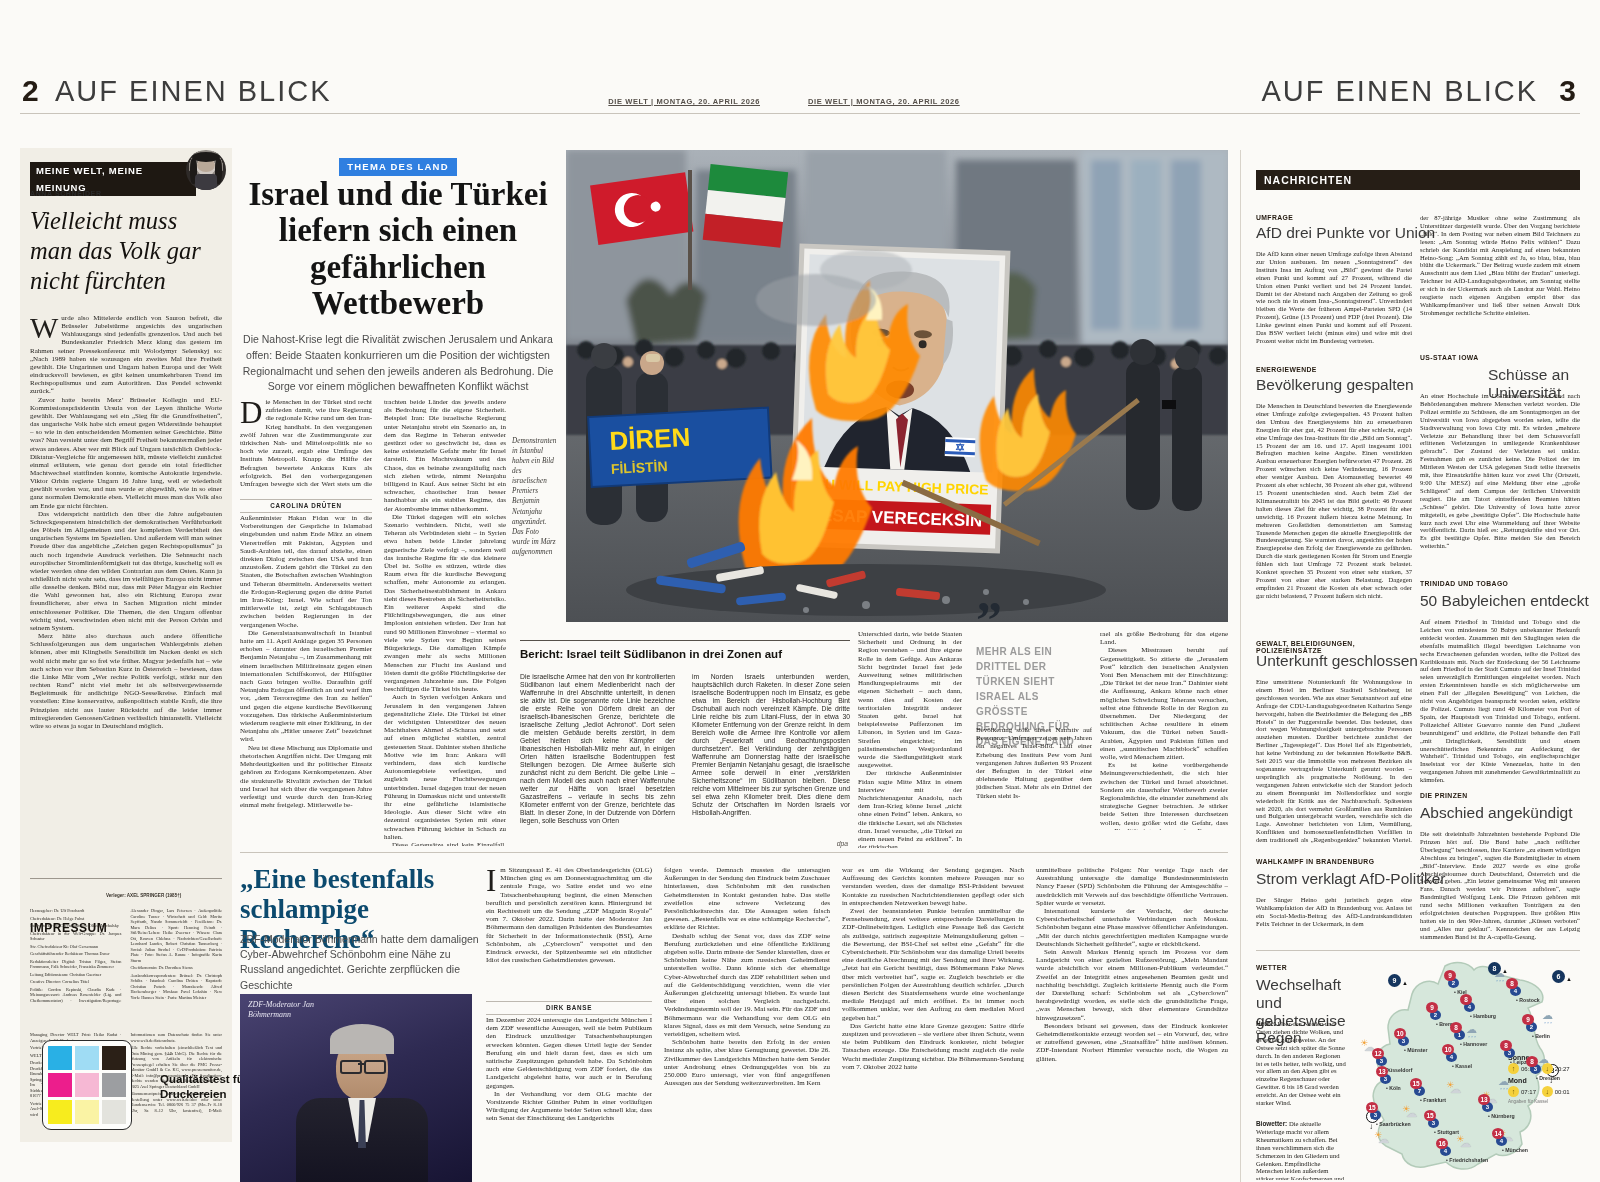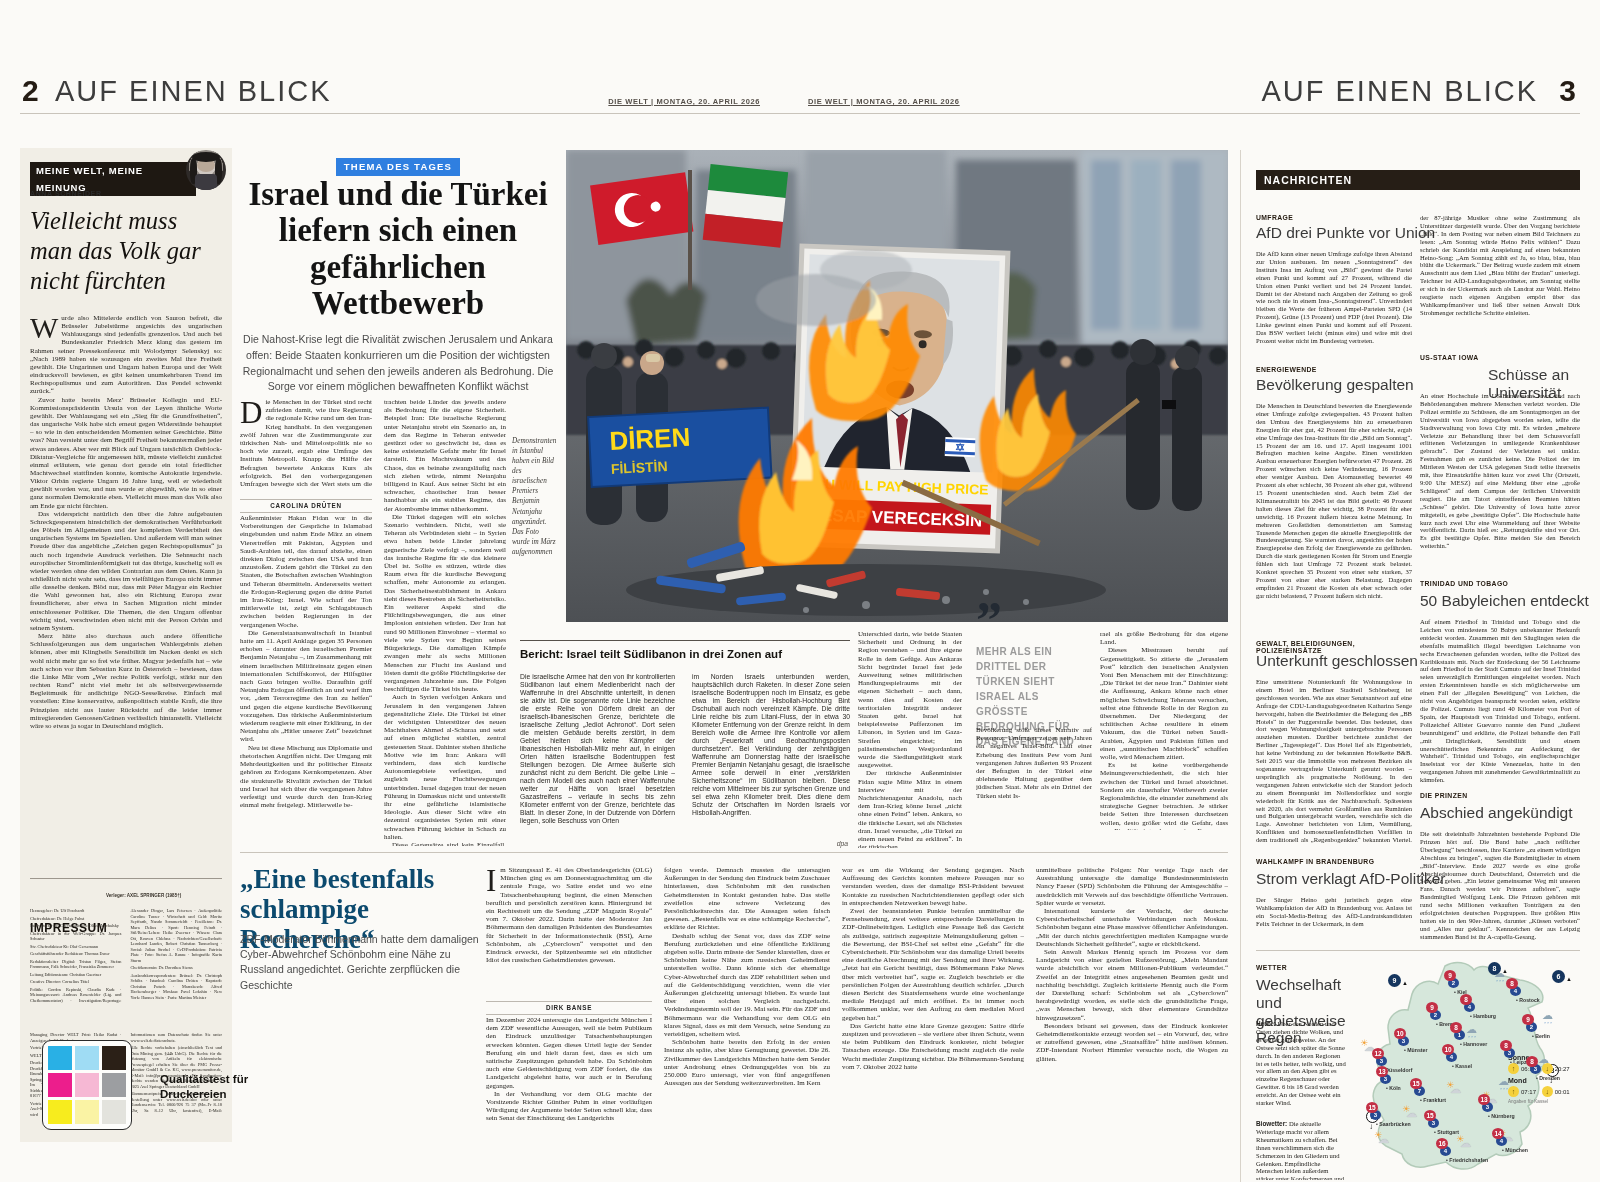--- a/index.html
+++ b/index.html
@@ -154,21 +154,21 @@
         <div class="sq" style="background: rgb(246, 184, 212);"></div>
         <div class="sq" style="background: rgb(156, 158, 161);"></div>
         <div class="sq" style="background: rgb(247, 236, 30);"></div>
         <div class="sq" style="background: rgb(250, 243, 164);"></div>
         <div class="sq" style="background: rgb(227, 227, 221);"></div>
       </div>
   </div>
   <div class="abs qlabel" style="left:160px;top:1072px;width:110px;">Qualitätstest für Druckereien</div>
 
   <div class="abs tagwrap" style="left:240px;top:156px;width:316px;">
-    <span class="bluetag">THEMA DES TAGES</span>
+    <span class="bluetag">THEMA DES LAND</span>
   </div>
   <div class="abs leadhead" style="left:236px;top:176px;width:324px;">Israel und die Türkei liefern sich einen gefährlichen Wettbewerb</div>
   <div class="abs standfirst" style="left:238px;top:332px;width:320px;">Die Nahost-Krise legt die Rivalität zwischen Jerusalem und Ankara offen: Beide Staaten konkurrieren um die Position der wichtigsten Regionalmacht und sehen den jeweils anderen als Bedrohung. Die Sorge vor einem möglichen bewaffneten Konflikt wächst</div>
 
   <div class="abs body7 dcD" style="left:240px;top:398px;width:132px;height:92px;">
       <p>Die Menschen in der Türkei sind recht zufrieden damit, wie ihre Regierung die regionale Krise rund um den Iran-Krieg handhabt. In den vergangenen zwölf Jahren war die Zustimmungsrate zur türkischen Nah- und Mittelostpolitik nie so hoch wie zurzeit, ergab eine Umfrage des Instituts Metropoll. Knapp die Hälfte der Befragten bewertete Ankaras Kurs als erfolgreich. Bei den vorhergegangenen Umfragen bewegte sich der Wert stets um die 37 Prozent.</p>
     </div>
   <div class="abs byline" style="left:240px;top:494px;width:132px;">CAROLINA DRÜTEN</div>
   <div class="abs body7" style="left:240px;top:514px;width:132px;height:332px;">
       <p>Außenminister Hakan Fidan war in die Vorbereitungen der Gespräche in Islamabad eingebunden und nahm Ende März an einem Vierertreffen mit Pakistan, Ägypten und Saudi-Arabien teil, das darauf abzielte, einen direkten Dialog zwischen den USA und Iran anzustoßen. Zudem gehört die Türkei zu den Staaten, die Botschaften zwischen Washington und Teheran übermitteln. Andererseits wettert die Erdogan-Regierung gegen die dritte Partei im Iran-Krieg: Israel. Wie scharf der Ton mittlerweile ist, zeigt ein Schlagabtausch zwischen beiden Regierungen in der vergangenen Woche.</p>
@@ -383,20 +383,31 @@
       <p>rael als größte Bedrohung für das eigene Land.</p>
       <p>Dieses Misstrauen beruht auf Gegenseitigkeit. So zitierte die „Jerusalem Post“ kürzlich den israelischen Analysten Yoni Ben Menachem mit der Einschätzung: „Die Türkei ist der neue Iran.“ Dahinter steht die Auffassung, Ankara könne nach einer möglichen Schwächung Teherans versuchen, selbst eine führende Rolle in der Region zu übernehmen. Der Niedergang der schiitischen Achse resultiere in einem Vakuum, das die Türkei neben Saudi-Arabien, Ägypten und Pakistan füllen und einen „sunnitischen Machtblock“ schaffen wolle, wird Menachem zitiert.</p>
       <p>Es ist keine vorübergehende Meinungsverschiedenheit, die sich hier zwischen der Türkei und Israel abzeichnet. Sondern ein dauerhafter Wettbewerb zweier Regionalmächte, die einander zunehmend als strategische Gegner betrachten. Je stärker beide Seiten ihre Interessen durchsetzen wollen, desto größer wird die Gefahr, dass aus Rivalität irgendwann eine Form von Konfrontation wird.</p>
     </div>
 
   <div class="abs hrule" style="left:240px;top:852px;width:988px;"></div>
 
   <div class="abs bmhead" style="left:240px;top:864px;width:264px;">„Eine bestenfalls schlampige Recherche“</div>
   <div class="abs bmstand" style="left:240px;top:932px;width:252px;">ZDF-Moderator Böhmermann hatte dem damaligen Cyber-Abwehrchef Schönbohm eine Nähe zu Russland angedichtet. Gerichte zerpflücken die Geschichte</div>
 
+  <div id="bmphoto" class="abs" style="left:240px;top:994px;width:232px;height:188px;">
+    <div class="bmcap" style="position:absolute;left:8px;top:6px;width:90px;">ZDF-Moderator Jan Böhmermann</div>
+    <div style="position:absolute;left:96px;top:44px;width:52px;height:62px;border-radius:46%;background:linear-gradient(#cdaa8c,#b08b6c);"></div>
+    <div style="position:absolute;left:90px;top:30px;width:64px;height:30px;border-radius:50% 50% 0 0;background:#b9b6b3;"></div>
+    <div style="position:absolute;left:100px;top:66px;width:18px;height:10px;border:2px solid #2a2a2e;border-radius:3px;background:rgba(255,255,255,.08);"></div>
+    <div style="position:absolute;left:124px;top:66px;width:18px;height:10px;border:2px solid #2a2a2e;border-radius:3px;background:rgba(255,255,255,.08);"></div>
+    <div style="position:absolute;left:118px;top:69px;width:8px;height:2px;background:#2a2a2e;"></div>
+    <div style="position:absolute;left:56px;top:104px;width:132px;height:90px;border-radius:24px 24px 0 0;background:linear-gradient(#23222e,#131220);"></div>
+    <div style="position:absolute;left:108px;top:104px;width:28px;height:44px;background:#ecebe7;clip-path:polygon(0 0,100% 0,70% 100%,30% 100%);"></div>
+    <div style="position:absolute;left:118px;top:106px;width:8px;height:48px;background:#3a3f55;clip-path:polygon(20% 0,80% 0,100% 100%,0 100%);"></div>
+  </div>
 
   <div class="abs body7 dcI" style="left:486px;top:866px;width:166px;height:126px;">
       <p>Im Sitzungssaal E. 41 des Oberlandesgerichts (OLG) München ging es am Donnerstagnachmittag um die zentrale Frage, wo Satire endet und wo eine Tatsachenbehauptung beginnt, die einen Menschen beruflich und persönlich zerstören kann. Hintergrund ist ein Rechtsstreit um die Sendung „ZDF Magazin Royale“ vom 7. Oktober 2022. Darin hatte der Moderator Jan Böhmermann den damaligen Präsidenten des Bundesamtes für Sicherheit in der Informationstechnik (BSI), Arne Schönbohm, als „Cyberclown“ verspottet und den Eindruck erweckt, der Spitzenbeamte sei ein nützlicher Idiot des russischen Geheimdienstes gewesen.</p>
     </div>
   <div class="abs byline" style="left:486px;top:996px;width:166px;">DIRK BANSE</div>
   <div class="abs body7" style="left:486px;top:1016px;width:166px;height:164px;">
       <p>Im Dezember 2024 untersagte das Landgericht München I dem ZDF wesentliche Aussagen, weil sie beim Publikum den Eindruck unzulässiger Tatsachenbehauptungen erwecken könnten. Gegen dieses Urteil legte der Sender Berufung ein und hielt daran fest, dass es sich um satirische Zuspitzungen gehandelt habe. Da Schönbohm auch eine Geldentschädigung vom ZDF fordert, die das Landgericht abgelehnt hatte, war auch er in Berufung gegangen.</p>
       <p>In der Verhandlung vor dem OLG machte der Vorsitzende Richter Günther Puhm in einer vorläufigen Würdigung der Argumente beider Seiten schnell klar, dass sein Senat der Einschätzung des Landgerichts</p>
     </div>
   <div class="abs body7" style="left:664px;top:866px;width:166px;height:314px;">

